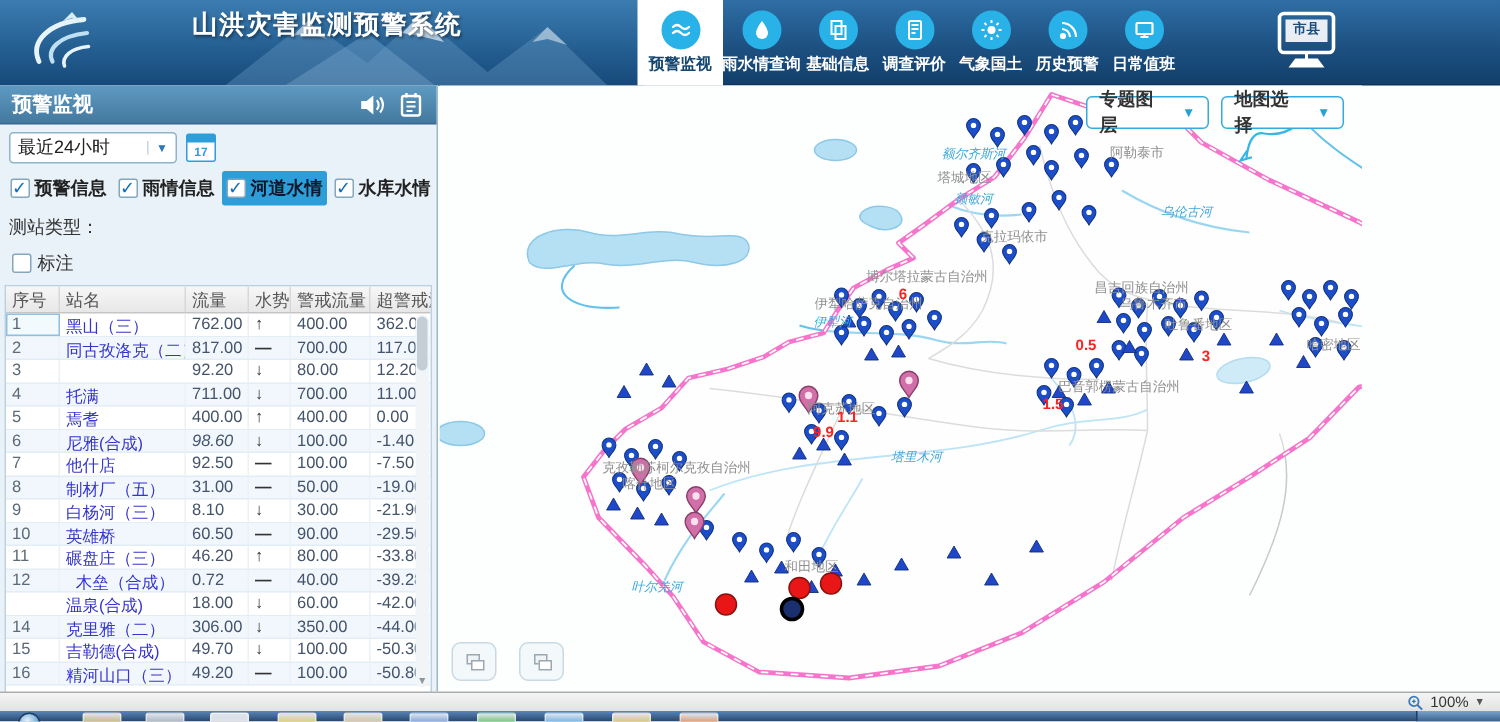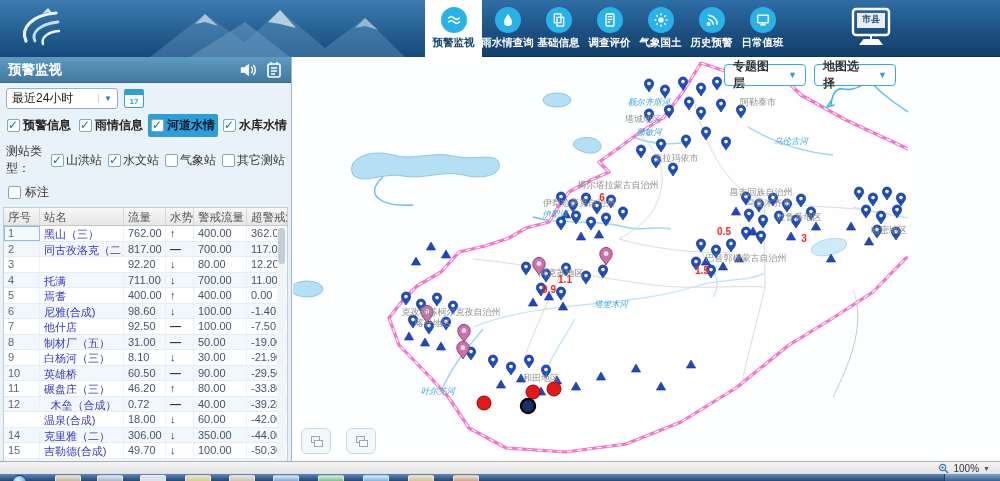--- a/index.html
+++ b/index.html
@@ -107,20 +107,21 @@
         <polygon points="45,16 55,6 68,18 55,14" fill="#ffffff" opacity=".7"></polygon>
         <polygon points="205,20 215,10 228,22 215,18" fill="#ffffff" opacity=".6"></polygon>
       </svg>
       <svg id="logo" viewBox="0 0 52 46">
         <path d="M44 7 C20 9 8 22 14 35" fill="none" stroke="#e8f4fb" stroke-width="3.2" stroke-linecap="round"></path>
         <path d="M46 16 C27 18 19 27 23 35" fill="none" stroke="#bfe0f2" stroke-width="2.8" stroke-linecap="round"></path>
         <path d="M47 25 C35 26 29 32 31 38" fill="none" stroke="#e8f4fb" stroke-width="2.4" stroke-linecap="round"></path>
         <polygon points="30,8 36,2 42,9 36,6" fill="#d8ecf8"></polygon>
       </svg>
       <div id="title-block">
+        <div>山洪灾害监测预警系统</div>
       </div>
     </div>
     <div id="nav">
         <div class="tab active">
           <div class="tab-icon">
             <svg viewBox="0 0 24 24" fill="none" stroke="#fff" stroke-width="2.4" stroke-linecap="round">
               <path d="M4 9q4-4 8 0t8 0"></path>
               <path d="M4 15q4-4 8 0t8 0"></path>
             </svg>
           </div>
@@ -232,38 +233,20 @@
           <span>河道水情</span>
         </label>
         <label class="filter-item">
           <span class="cb checked"></span>
           <span>水库水情</span>
         </label>
       </div>
 
     <div id="type-row">
       <span>测站类型：</span>
-      <span id="type-items" style="display:flex;">
-          <label class="type-item">
-            <span class="cb checked"></span>
-            <span>山洪站</span>
-          </label>
-          <label class="type-item">
-            <span class="cb checked"></span>
-            <span>水文站</span>
-          </label>
-          <label class="type-item">
-            <span class="cb"></span>
-            <span>气象站</span>
-          </label>
-          <label class="type-item">
-            <span class="cb"></span>
-            <span>其它测站</span>
-          </label>
-        </span>
     </div>
 
     <div id="annot-row">
       <span class="cb"></span>
       <span>标注</span>
     </div>
 
     <div id="table-wrap">
       <div id="table-head">
           <div class="th" style="width: 36px;">序号</div>
@@ -310,21 +293,21 @@
             <div class="td seq" style="width: 36px;">5</div>
             <div class="td name" style="width: 84px;">焉耆</div>
             <div class="td" style="width: 42px;">400.00</div>
             <div class="td trend" style="width: 28px;">↑</div>
             <div class="td" style="width: 53px;">400.00</div>
             <div class="td" style="width: 60px;">0.00</div>
           </div>
           <div class="tr alt">
             <div class="td seq" style="width: 36px;">6</div>
             <div class="td name" style="width: 84px;">尼雅(合成)</div>
-            <div class="td" style="width: 42px;">98.60</div>
+            <div class="td" style="width: 42px; font-style: italic;">98.60</div>
             <div class="td trend" style="width: 28px;">↓</div>
             <div class="td" style="width: 53px;">100.00</div>
             <div class="td" style="width: 60px;">-1.40</div>
           </div>
           <div class="tr">
             <div class="td seq" style="width: 36px;">7</div>
             <div class="td name" style="width: 84px;">他什店</div>
             <div class="td" style="width: 42px;">92.50</div>
             <div class="td trend" style="width: 28px;">—</div>
             <div class="td" style="width: 53px;">100.00</div>

